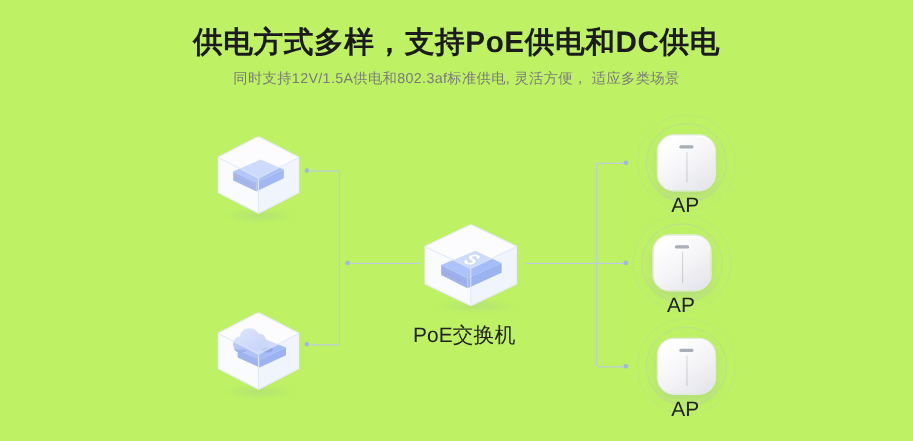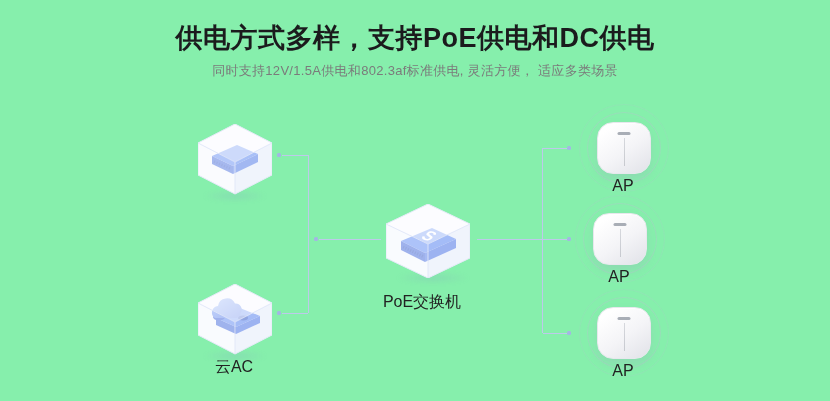--- a/index.html
+++ b/index.html
@@ -1,31 +1,31 @@
 <!DOCTYPE html>
 <html><head>
 <meta charset="utf-8">
 <style>
   html,body{margin:0;padding:0;background:#ffffff;}
   body{font-family:"Liberation Sans","DejaVu Sans",sans-serif;}
-  .canvas{position:relative;width:830px;height:401px;background:#86efac;overflow:hidden;}
+  .canvas{position:relative;width:830px;height:401px;background:#bef264;overflow:hidden;}
 
   
   .title{position:absolute;top:20px;left:0;width:830px;text-align:center;
          font-size:27px;font-weight:700;color:#1b1b1d;letter-spacing:.5px;}
   .subtitle{position:absolute;top:62px;left:0;width:830px;text-align:center;
             font-size:13px;color:#7b7b7b;letter-spacing:.3px;}
 
   
   .line{position:absolute;background:#bdc9ea;}
   .h{height:1px;} .v{width:1px;}
   .dot{position:absolute;width:4px;height:4px;border-radius:1.5px;background:#a3b6e4;}
 
   
-  .node-label{position:absolute;text-align:center;font-size:16px;color:#222222;}
+  .node-label{position:absolute;text-align:center;font-size:19px;color:#222222;}
   .cube{position:absolute;}
   .cube-shadow{position:absolute;width:64px;height:12px;border-radius:50%;
     background:radial-gradient(closest-side,rgba(130,150,200,.20),rgba(130,150,200,0));
     filter:blur(2px);}
 
   
   .ap{position:absolute;width:96px;height:96px;}
   .ap .ring1,.ap .ring2{position:absolute;border-radius:50%;}
   .ap .ring1{left:12px;top:13px;width:72px;height:70px;border:1px solid rgba(185,192,208,.35);}
   .ap .ring2{left:4px;top:5px;width:88px;height:86px;border:1px solid rgba(185,192,208,.18);}
@@ -98,21 +98,20 @@
         <ellipse cx="21" cy="33" rx="6" ry="3.5" fill="#2a52d4"></ellipse>
         <path d="M17,34 a6.5,6.5 0 0 1 3,-12 a9,9 0 0 1 17,-2.5 a6,6 0 0 1 5.5,9.5 a5,5 0 0 1 -4,5 z" fill="url(#cg)"></path>
       </g>
       <polygon points="0,19 37,38 37,70 0,51" fill="rgba(255,255,255,0.55)"></polygon>
       <polygon points="37,38 74,19 74,51 37,70" fill="rgba(238,243,251,0.55)"></polygon>
       <polygon points="37,0 74,19 37,38 0,19" fill="rgba(255,255,255,0.72)"></polygon>
       <polygon points="37,0 74,19 74,51 37,70 0,51 0,19" fill="none" stroke="#e4eaf7" stroke-width="1"></polygon>
       <path d="M0,19 L37,38 L74,19 M37,38 L37,70" fill="none" stroke="rgba(224,231,248,0.9)" stroke-width="1"></path>
     </svg>
   </div>
-  <div class="node-label" style="left:184px;top:357px;width:100px;">云AC</div>
 
   <div class="cube-shadow" style="left:396px;top:272px;width:74px;"></div>
   <div class="cube" style="left:386px;top:204px;">
     <svg width="84" height="74" viewBox="0 0 84 74">
       <polygon points="42,0 84,20 84,54 42,74 0,54 0,20" fill="#f2f5fd"></polygon>
       <g>
         <polygon points="15,37 46,24 70,35 39,49" fill="#4a7af1"></polygon>
         <polygon points="15,37 39,49 39,58 15,46" fill="#2a55d6"></polygon>
         <polygon points="39,49 70,35 70,44 39,58" fill="#3a66e5"></polygon>
         <line x1="17" y1="43" x2="37" y2="52.5" stroke="#1d43b8" stroke-width="3" stroke-dasharray="1.2,1.4"></line>

